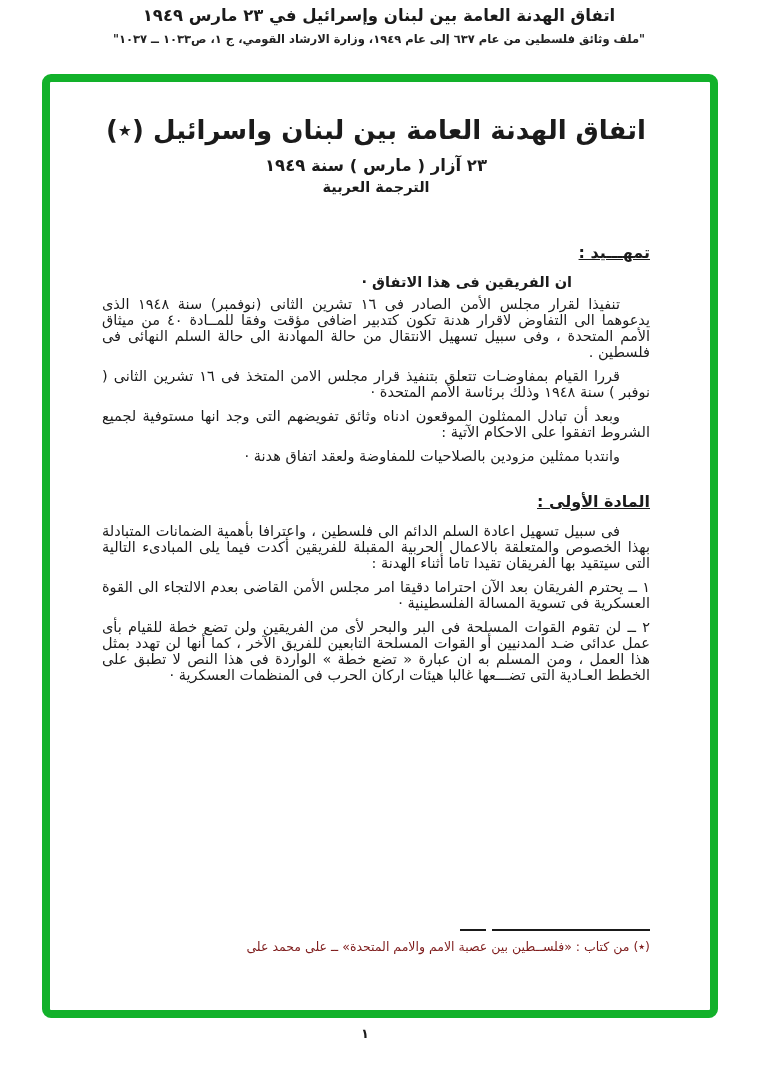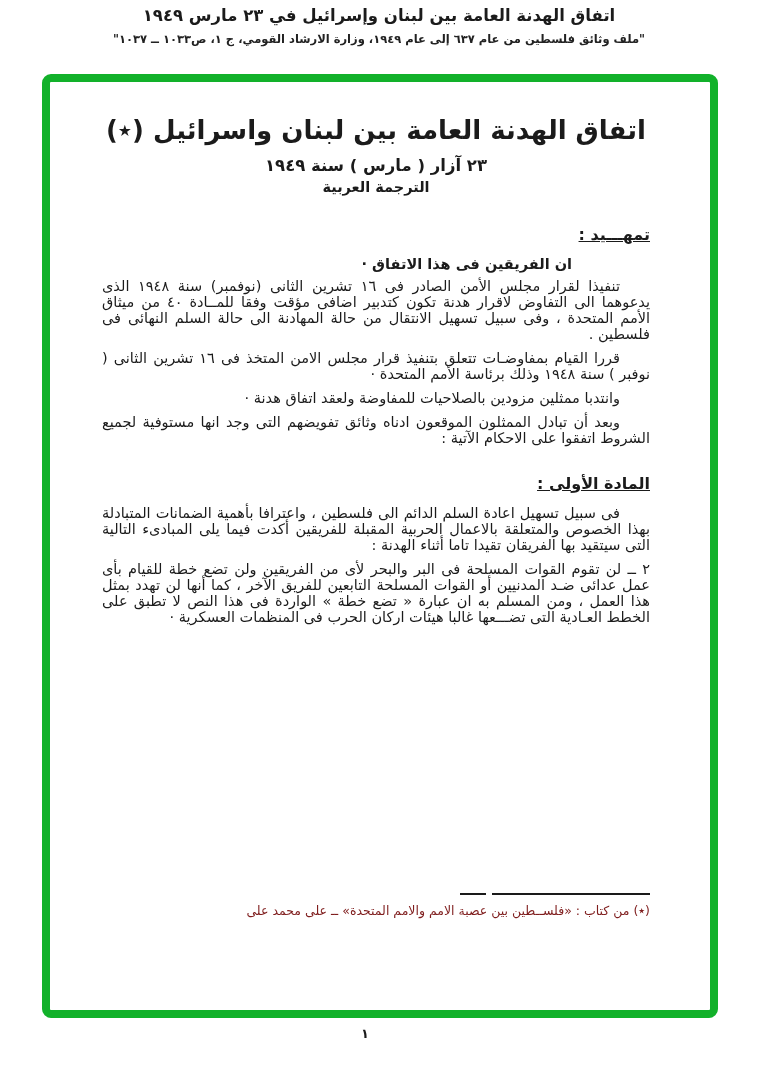--- a/index.html
+++ b/index.html
@@ -47,42 +47,42 @@
     border-radius: 9px;
     box-sizing: border-box;
     background: #ffffff;
     overflow: hidden;
   }
   .doc-content {
     display: flex;
     flex-direction: column;
     height: 100%;
     box-sizing: border-box;
-    padding: 32px 60px 92px 52px;
+    padding: 32px 60px 56px 52px;
     direction: rtl;
   }
   .doc-title {
     text-align: center;
     font-size: 26px;
     font-weight: bold;
     line-height: 1.3;
     margin-bottom: 8px;
     white-space: nowrap;
   }
   .doc-date {
     text-align: center;
     font-size: 16.5px;
     font-weight: bold;
     margin-bottom: 4px;
   }
   .doc-translation {
     text-align: center;
     font-size: 14.5px;
     font-weight: bold;
-    margin-bottom: 26px;
+    margin-bottom: 44px;
   }
   .sec-heading {
     font-size: 16px;
     font-weight: bold;
     margin: 4px 0 12px 0;
     text-decoration: underline;
   }
   .parties-line {
     font-size: 14.5px;
     font-weight: bold;
@@ -148,28 +148,29 @@
       <div class="doc-translation">الترجمة العربية</div>
 
       <div class="sec-heading">تمهـــيد :</div>
 
       <div class="parties-line">ان الفريقين فى هذا الاتفاق ·</div>
 
       <p class="para indent">تنفيذا لقرار مجلس الأمن الصادر فى ١٦ تشرين الثانى (نوفمبر) سنة ١٩٤٨ الذى يدعوهما الى التفاوض لاقرار هدنة تكون كتدبير اضافى مؤقت وفقا للمــادة ٤٠ من ميثاق الأمم المتحدة ، وفى سبيل تسهيل الانتقال من حالة المهادنة الى حالة السلم النهائى فى فلسطين .</p>
 
       <p class="para indent">قررا القيام بمفاوضـات تتعلق بتنفيذ قرار مجلس الامن المتخذ فى ١٦ تشرين الثانى ( نوفبر ) سنة ١٩٤٨ وذلك برئاسة الأمم المتحدة ·</p>
 
+      <p class="para indent">وبعد أن تبادل الممثلون الموقعون ادناه وثائق تفويضهم التى وجد انها مستوفية لجميع الشروط اتفقوا على الاحكام الآتية :</p>
+
       <p class="para indent">وانتدبا ممثلين مزودين بالصلاحيات للمفاوضة ولعقد اتفاق هدنة ·</p>
-
-      <p class="para indent">وبعد أن تبادل الممثلون الموقعون ادناه وثائق تفويضهم التى وجد انها مستوفية لجميع الشروط اتفقوا على الاحكام الآتية :</p>
 
       <div class="sec-heading article-heading">المادة الأولى :</div>
 
       <p class="para indent">فى سبيل تسهيل اعادة السلم الدائم الى فلسطين ، واعترافا بأهمية الضمانات المتبادلة بهذا الخصوص والمتعلقة بالاعمال الحربية المقبلة للفريقين أكدت فيما يلى المبادىء التالية التى سيتقيد بها الفريقان تقيدا تاما أثناء الهدنة :</p>
 
+      <p class="para">١ ــ يحترم الفريقان بعد الآن احتراما دقيقا امر مجلس الأمن القاضى بعدم الالتجاء الى القوة العسكرية فى تسوية المسالة الفلسطينية ·</p>
 
       <p class="para">٢ ــ لن تقوم القوات المسلحة فى البر والبحر لأى من الفريقين ولن تضع خطة للقيام بأى عمل عدائى ضـد المدنيين أو القوات المسلحة التابعين للفريق الآخر ، كما أنها لن تهدد بمثل هذا العمل ، ومن المسلم به ان عبارة « تضع خطة » الواردة فى هذا النص لا تطبق على الخطط العـادية التى تضـــعها غالبا هيئات اركان الحرب فى المنظمات العسكرية ·</p>
 
       <div class="footnote">
         <div class="footnote-rule">
           <span class="rule-seg-short"></span>
           <span class="rule-seg-long"></span>
         </div>
         <div class="footnote-text">(٭) من كتاب : «فلســطين بين عصبة الامم والامم المتحدة» ــ على محمد على</div>
       </div>

